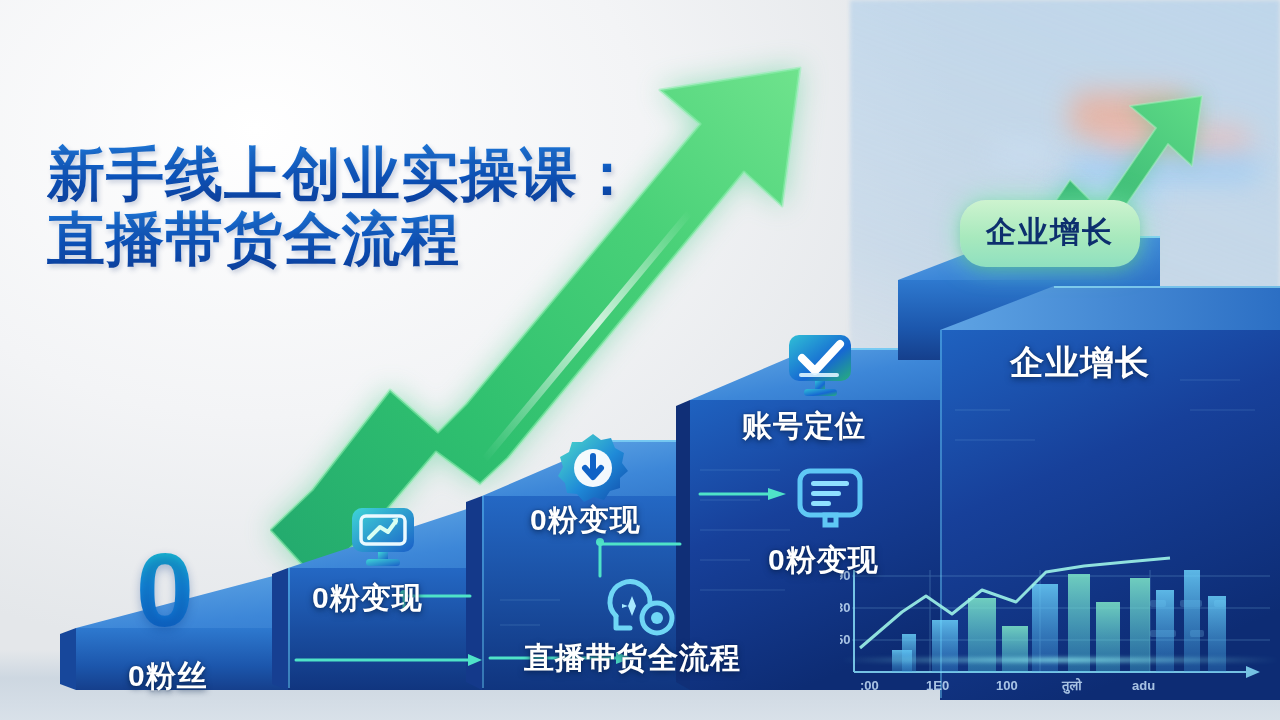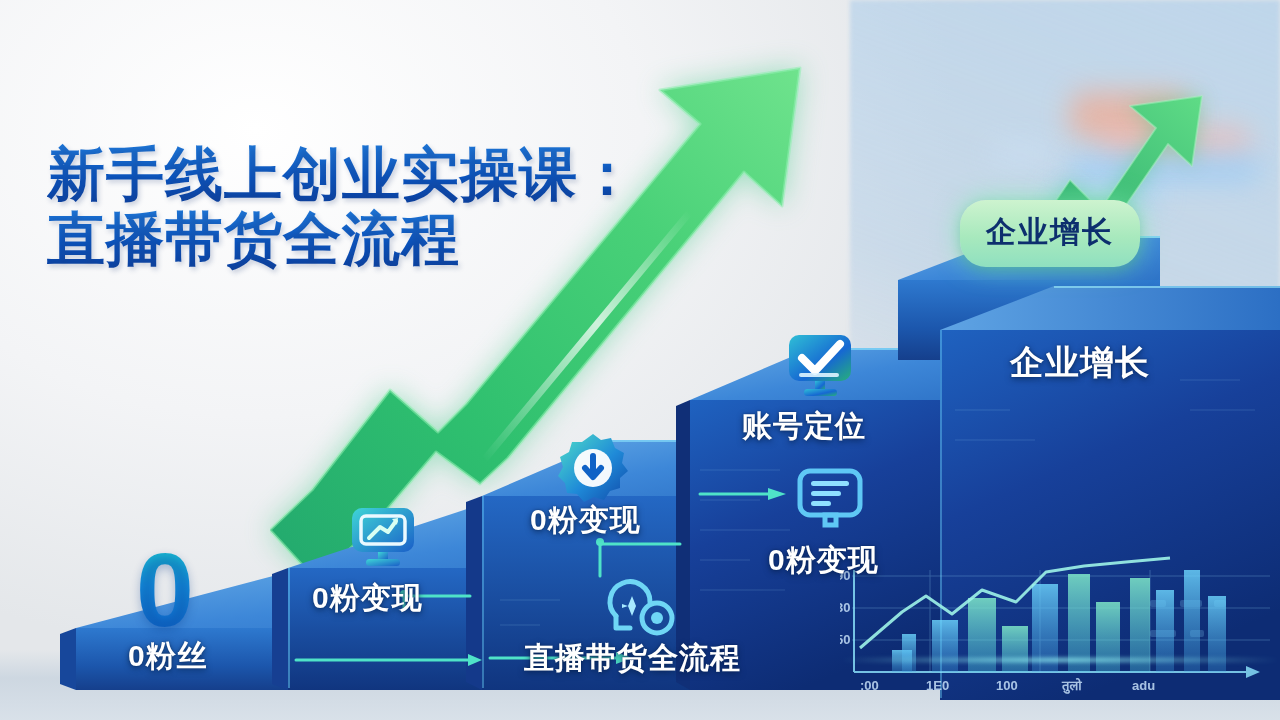--- a/index.html
+++ b/index.html
@@ -58,21 +58,21 @@
 
   
   .stairs{position:absolute;left:0;top:0;width:1280px;height:720px;z-index:25;}
 
   
   .step-label{
     position:absolute;z-index:34;color:#ffffff;font-weight:800;
     letter-spacing:1px;white-space:nowrap;
     text-shadow:0 2px 6px rgba(4,30,70,.75),0 0 2px rgba(4,30,70,.6);
   }
-  #lbl-fans   {left:128px;top:636px;font-size:30px;}
+  #lbl-fans   {left:128px;top:656px;font-size:30px;}
   #lbl-mon1   {left:312px;top:578px;font-size:30px;}
   #lbl-mon2   {left:530px;top:500px;font-size:30px;}
   #lbl-live   {left:524px;top:638px;font-size:30px;}
   #lbl-pos    {left:742px;top:406px;font-size:30px;}
   #lbl-mon3   {left:768px;top:540px;font-size:30px;}
   #lbl-grow-b {left:1010px;top:340px;font-size:34px;}
 
   
   #zero-num{
     position:absolute;left:136px;top:538px;z-index:33;

